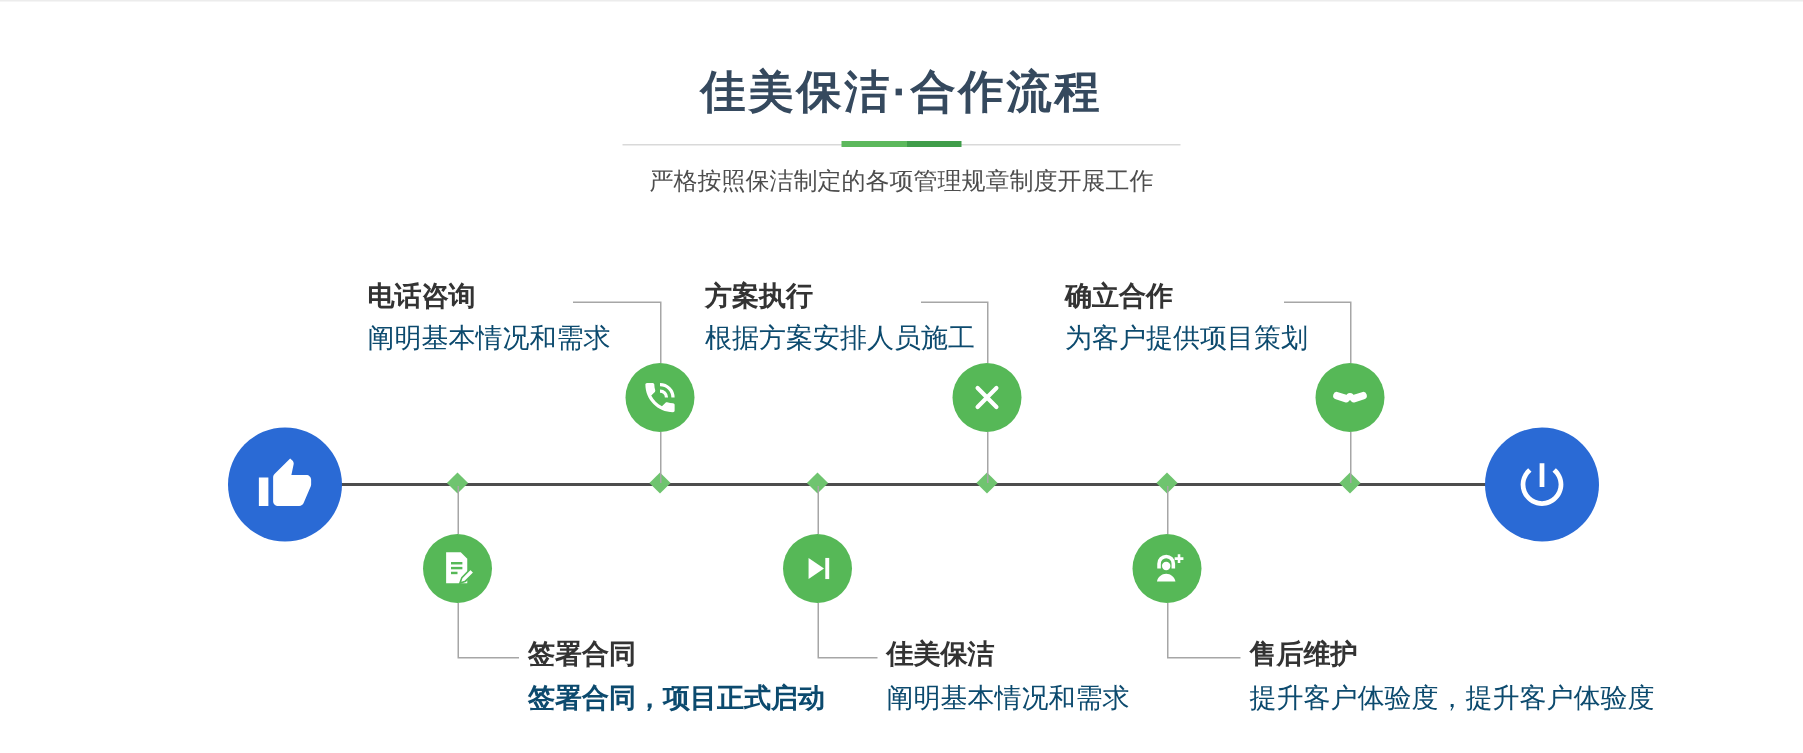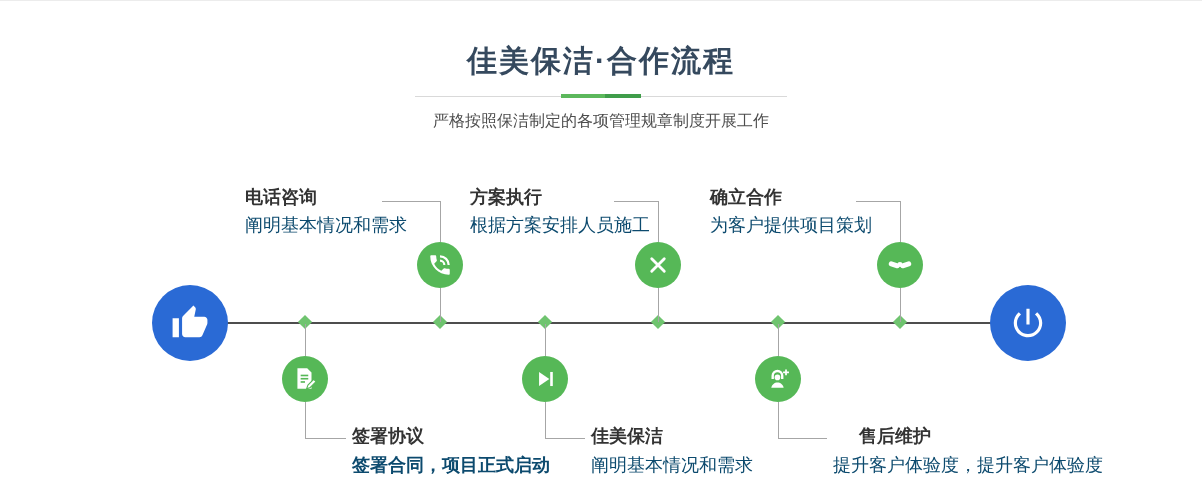--- a/index.html
+++ b/index.html
@@ -177,21 +177,21 @@
       <svg viewBox="0 0 24 24">
         <path fill="#ffffff" d="M5 2h9l4 4v15H5z"></path>
         <rect x="8" y="8" width="7" height="1.5" fill="#56b857"></rect>
         <rect x="8" y="11" width="7" height="1.5" fill="#56b857"></rect>
         <rect x="8" y="14" width="4" height="1.5" fill="#56b857"></rect>
         <path fill="#ffffff" stroke="#56b857" stroke-width="1" d="M13.5 21l1.2-3.4 5.3-5.3 2.2 2.2-5.3 5.3z"></path>
       </svg>
     </div>
     <div class="v-conn" style="left:305px;top:401px;height:36px;"></div>
     <div class="h-conn" style="left:305px;top:437px;width:41px;"></div>
-    <div class="step-title" style="left:352px;top:425px;">签署协议</div>
+    <div class="step-title" style="left:352px;top:425px;">签署合同</div>
     <div class="step-desc" style="left:352px;top:454px;font-weight:bold;">签署合同，项目正式启动</div>
   </div>
 
   <div>
     <div class="v-conn" style="left:545px;top:323px;height:32px;"></div>
     <div class="node" style="left:522px;top:355px;">
       <svg viewBox="0 0 24 24">
         <path fill="#ffffff" d="M6.5 5.5v13l9.5-6.5z"></path>
         <rect x="16.8" y="5.5" width="2.4" height="13" fill="#ffffff"></rect>
       </svg>
@@ -209,17 +209,17 @@
         <g fill="#ffffff">
           <path d="M11.5 3.5a5.5 5.5 0 0 0-5.5 5.5v3h2.2V9a3.3 3.3 0 1 1 6.6 0v3H17V9a5.5 5.5 0 0 0-5.5-5.5z"></path>
           <circle cx="11.5" cy="10.5" r="2.6"></circle>
           <path d="M5.8 20c.6-2.9 2.95-4.8 5.7-4.8s5.1 1.9 5.7 4.8z"></path>
           <path d="M18.6 3.2h1.6v1.9h1.9v1.6h-1.9v1.9h-1.6V6.7h-1.9V5.1h1.9z"></path>
         </g>
       </svg>
     </div>
     <div class="v-conn" style="left:778px;top:401px;height:36px;"></div>
     <div class="h-conn" style="left:778px;top:437px;width:49px;"></div>
-    <div class="step-title" style="left:859px;top:425px;">售后维护</div>
+    <div class="step-title" style="left:833px;top:425px;">售后维护</div>
     <div class="step-desc" style="left:833px;top:454px;">提升客户体验度，提升客户体验度</div>
   </div>
 
 </div>
 
 </body></html>

